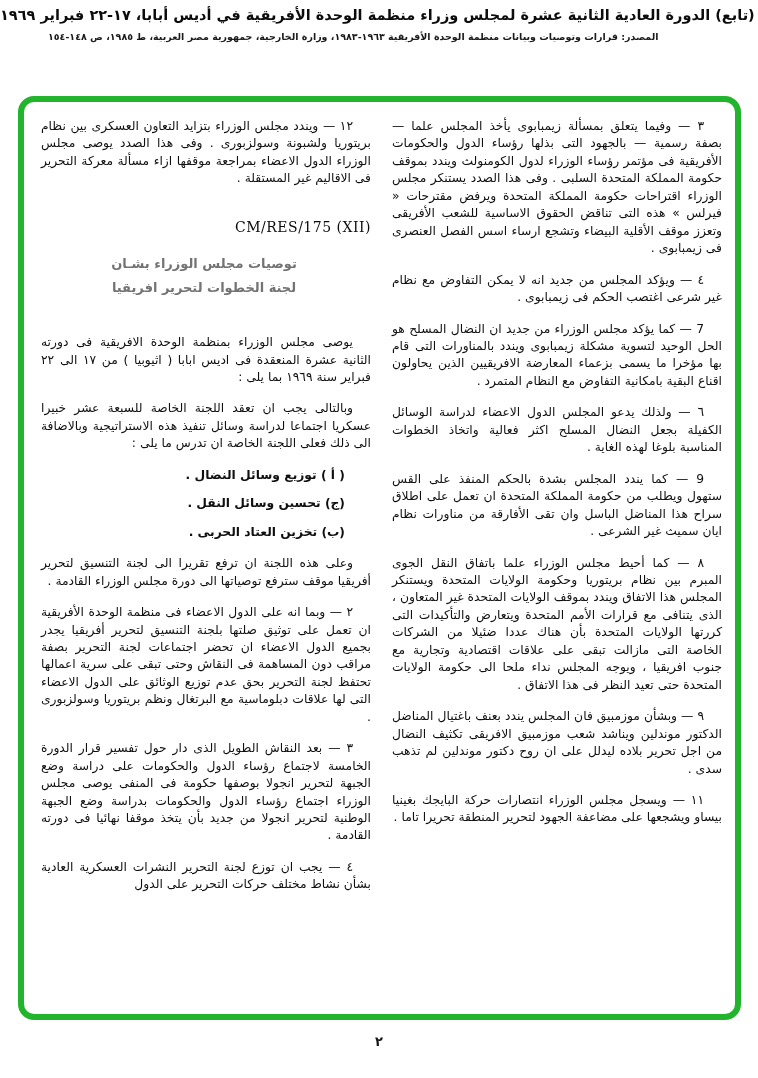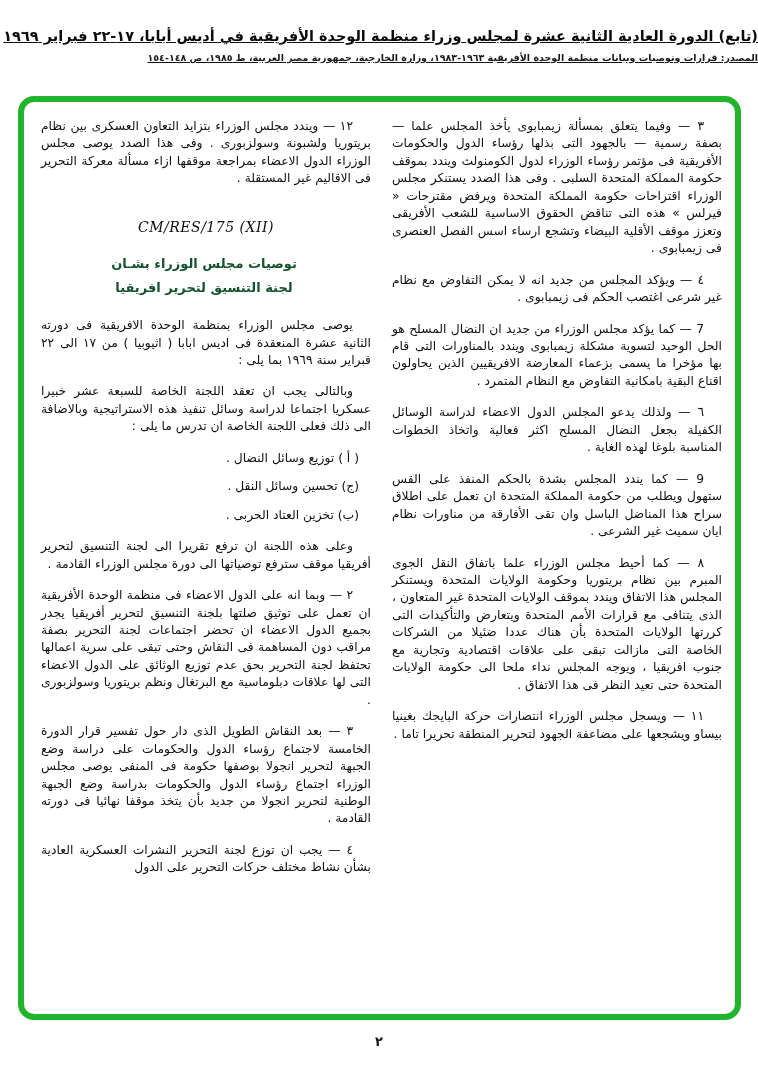--- a/index.html
+++ b/index.html
@@ -6,35 +6,35 @@
   body{
     width:758px;height:1078px;
     background:#ffffff;
     font-family:"DejaVu Sans", sans-serif;
     color:#121212;
     position:relative;
     overflow:hidden;
   }
   .page-header{
     direction:rtl;
-    text-align:right;
-    padding-top:28px;
-    text-decoration:underline;
+    text-align:left;
+    padding-top:7px;
   }
   .page-header .title-line{
     font-weight:bold;
     font-size:14.5px;
     letter-spacing:0;
     color:#0c0c0c;
   }
   .page-header .source-line{
     font-weight:bold;
     font-size:9.5px;
     margin-top:8px;
     color:#1a1a1a;
+    margin-left:48px;
   }
   .green-box{
     position:absolute;
     left:18px;top:96px;
     width:723px;height:924px;
     box-sizing:border-box;
     border:6px solid #22b42c;
     border-radius:16px;
     padding:16px 13px 10px 13px;
     overflow:hidden;
@@ -53,38 +53,38 @@
     font-size:12.3px;
     line-height:1.42;
     color:#101010;
   }
   .col p{
     margin:0 0 14px 4px;
     text-indent:18px;
   }
   .res-code{
     direction:ltr;
-    text-align:center;
+    text-align:right;
     font-family:"DejaVu Serif", serif;
     font-size:14px;
     letter-spacing:0.5px;
     margin:30px 0 14px 4px;
     color:#0c0c0c;
-    font-style:italic;
   }
   .doc-heading{
     text-align:center;
     font-weight:bold;
     font-size:13px;
     line-height:1.9;
-    margin:0 0 16px 0;
-    color:#14532d;
+    margin:0 0 33px 0;
+    color:#737373;
   }
   .study-list{
-    margin:2px 12px 14px 0;
+    margin:2px 26px 14px 0;
+    font-weight:bold;
   }
   .study-list .study-item{
     margin-bottom:11px;
     text-align:right;
   }
   .page-number{
     position:absolute;
     top:1034px;
     left:0;
     width:100%;
@@ -105,29 +105,30 @@
 <div class="green-box" style="border-color: rgb(34, 180, 44);">
   <div class="columns">
 
     <div class="col">
       <p>٣ — وفيما يتعلق بمسألة زيمبابوى يأخذ المجلس علما — بصفة رسمية — بالجهود التى بذلها رؤساء الدول والحكومات الأفريقية فى مؤتمر رؤساء الوزراء لدول الكومنولث ويندد بموقف حكومة المملكة المتحدة السلبى . وفى هذا الصدد يستنكر مجلس الوزراء اقتراحات حكومة المملكة المتحدة ويرفض مقترحات « فيرلس » هذه التى تناقض الحقوق الاساسية للشعب الأفريقى وتعزز موقف الأقلية البيضاء وتشجع ارساء اسس الفصل العنصرى فى زيمبابوى .</p>
       <p>٤ — ويؤكد المجلس من جديد انه لا يمكن التفاوض مع نظام غير شرعى اغتصب الحكم فى زيمبابوى .</p>
       <p>7 — كما يؤكد مجلس الوزراء من جديد ان النضال المسلح هو الحل الوحيد لتسوية مشكلة زيمبابوى ويندد بالمناورات التى قام بها مؤخرا ما يسمى بزعماء المعارضة الافريقيين الذين يحاولون اقناع البقية بامكانية التفاوض مع النظام المتمرد .</p>
       <p>٦ — ولذلك يدعو المجلس الدول الاعضاء لدراسة الوسائل الكفيلة بجعل النضال المسلح اكثر فعالية واتخاذ الخطوات المناسبة بلوغا لهذه الغاية .</p>
       <p>9 — كما يندد المجلس بشدة بالحكم المنفذ على القس ستهول ويطلب من حكومة المملكة المتحدة ان تعمل على اطلاق سراح هذا المناضل الباسل وان تقى الأفارقة من مناورات نظام ايان سميث غير الشرعى .</p>
       <p>٨ — كما أحيط مجلس الوزراء علما باتفاق النقل الجوى المبرم بين نظام بريتوريا وحكومة الولايات المتحدة ويستنكر المجلس هذا الاتفاق ويندد بموقف الولايات المتحدة غير المتعاون ، الذى يتنافى مع قرارات الأمم المتحدة ويتعارض والتأكيدات التى كررتها الولايات المتحدة بأن هناك عددا ضئيلا من الشركات الخاصة التى مازالت تبقى على علاقات اقتصادية وتجارية مع جنوب افريقيا ، ويوجه المجلس نداء ملحا الى حكومة الولايات المتحدة حتى تعيد النظر فى هذا الاتفاق .</p>
+      <p>٩ — وبشأن موزمبيق فان المجلس يندد بعنف باغتيال المناضل الدكتور موندلين ويناشد شعب موزمبيق الافريقى تكثيف النضال من اجل تحرير بلاده ليدلل على ان روح دكتور موندلين لم تذهب سدى .</p>
       <p>١١ — ويسجل مجلس الوزراء انتصارات حركة البايجك بغينيا بيساو ويشجعها على مضاعفة الجهود لتحرير المنطقة تحريرا تاما .</p>
     </div>
 
     <div class="col">
       <p>١٢ — ويندد مجلس الوزراء بتزايد التعاون العسكرى بين نظام بريتوريا ولشبونة وسولزبورى . وفى هذا الصدد يوصى مجلس الوزراء الدول الاعضاء بمراجعة موقفها ازاء مسألة معركة التحرير فى الاقاليم غير المستقلة .</p>
       <div class="res-code">CM/RES/175 (XII)</div>
       <div class="doc-heading">
         <div>توصيات مجلس الوزراء بشـان</div>
-        <div>لجنة التنسيق لتحرير افريقيا</div>
+        <div>لجنة الخطوات لتحرير افريقيا</div>
       </div>
       <p>يوصى مجلس الوزراء بمنظمة الوحدة الافريقية فى دورته الثانية عشرة المنعقدة فى اديس ابابا ( اثيوبيا ) من ١٧ الى ٢٢ فبراير سنة ١٩٦٩ بما يلى :</p>
       <p>وبالتالى يجب ان تعقد اللجنة الخاصة للسبعة عشر خبيرا عسكريا اجتماعا لدراسة وسائل تنفيذ هذه الاستراتيجية وبالاضافة الى ذلك فعلى اللجنة الخاصة ان تدرس ما يلى :</p>
       <div class="study-list">
         <div class="study-item">( أ ) توزيع وسائل النضال .</div>
         <div class="study-item">(ج) تحسين وسائل النقل .</div>
         <div class="study-item">(ب) تخزين العتاد الحربى .</div>
       </div>
       <p>وعلى هذه اللجنة ان ترفع تقريرا الى لجنة التنسيق لتحرير أفريقيا موقف سترفع توصياتها الى دورة مجلس الوزراء القادمة .</p>
       <p>٢ — وبما انه على الدول الاعضاء فى منظمة الوحدة الأفريقية ان تعمل على توثيق صلتها بلجنة التنسيق لتحرير أفريقيا يجدر بجميع الدول الاعضاء ان تحضر اجتماعات لجنة التحرير بصفة مراقب دون المساهمة فى النقاش وحتى تبقى على سرية اعمالها تحتفظ لجنة التحرير بحق عدم توزيع الوثائق على الدول الاعضاء التى لها علاقات دبلوماسية مع البرتغال ونظم بريتوريا وسولزبورى .</p>

